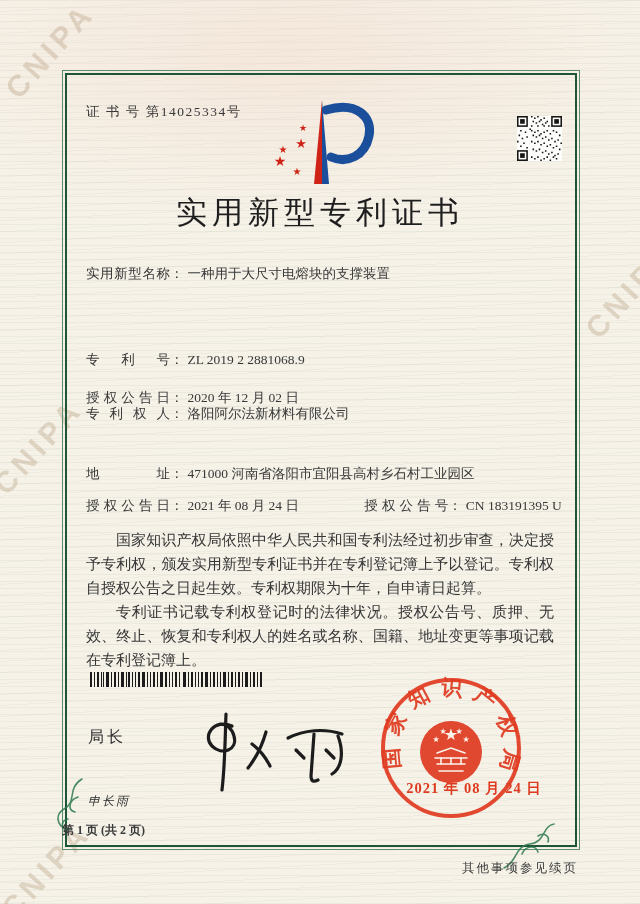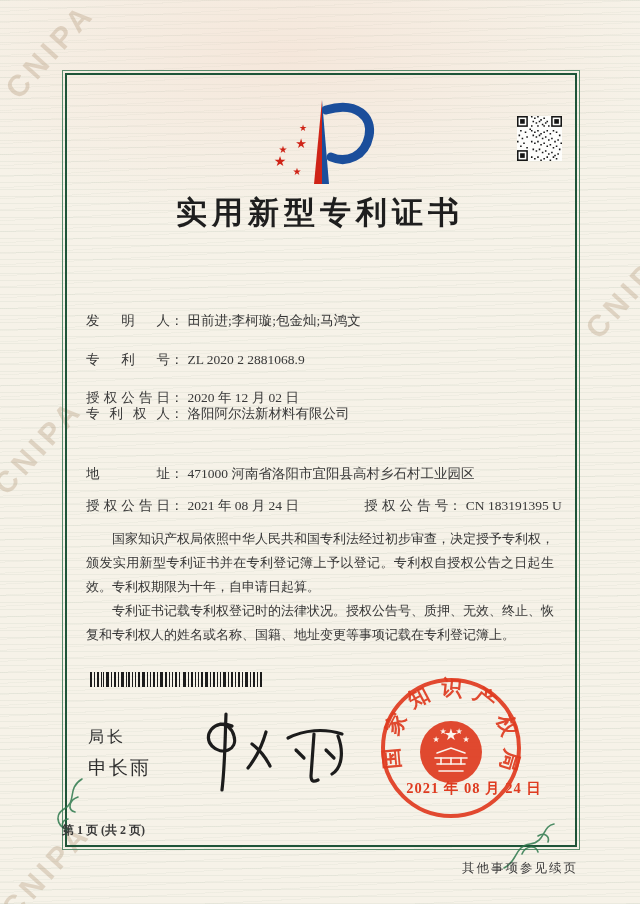--- a/index.html
+++ b/index.html
@@ -13,31 +13,31 @@
     font-family:"Liberation Serif","DejaVu Serif",serif;
     color:#333;
   }
   .frame{position:absolute; left:62px; top:70px; width:516px; height:778px; border:1px solid #5a8c6d;}
   .frame-inner{position:absolute; inset:2px; border:2px solid #1e5438;}
   .wm{position:absolute; font-family:"Liberation Sans","DejaVu Sans",sans-serif;
       font-weight:bold; font-size:30px; letter-spacing:5px;
       color:rgba(173,146,115,0.32); transform:rotate(-48deg); white-space:nowrap;}
   .cert-no{position:absolute; left:86px; top:103px; font-size:13.5px; letter-spacing:1.5px; color:#3a3a3a;}
   .title{position:absolute; left:62px; top:192px; width:516px; text-align:center;
-         font-size:31px; font-weight:bold; letter-spacing:5px; color:#1e1e1e;}
+         font-size:31px; font-weight:normal; letter-spacing:5px; color:#1e1e1e;}
   .row{position:absolute; left:86px; width:470px; font-size:13.5px; color:#383838; white-space:nowrap;}
   .lbl{display:inline-block; width:84px; text-align:justify; text-align-last:justify; vertical-align:baseline;}
   .colon{display:inline-block;}
   .val{margin-left:4px;}
   .grant2{margin-left:62px;}
-  .paras{position:absolute; left:86px; top:528px; width:468px; font-size:13px;
-         line-height:24px; text-align:justify; color:#363636;font-family:Liberation Mono, monospace;}
+  .paras{position:absolute; left:86px; top:528px; width:468px; font-size:15px;
+         line-height:24px; text-align:justify; color:#363636;}
   .paras p{margin:0; text-indent:2em;}
   .sig-title{position:absolute; left:88px; top:727px; font-size:16px; letter-spacing:3px; color:#2e2e2e;}
-  .sig-name{position:absolute; left:88px; top:755px; font-size:19px; letter-spacing:2px; color:#2e2e2e;}
+  .sig-name{position:absolute; left:88px; top:793px; font-size:12px; letter-spacing:2px; color:#2e2e2e;font-style:italic;}
   .seal-date{position:absolute; left:394px; top:779px; width:160px; text-align:center;
              font-size:14.5px; letter-spacing:1px; color:#df3b20; font-weight:bold;}
   .page-num{position:absolute; left:62px; top:822px; width:516px; text-align:left; font-size:12px; color:#3a3a3a;font-weight:bold;}
   .foot-note{position:absolute; left:62px; top:860px; width:516px; text-align:right; font-size:12.5px; color:#3a3a3a; letter-spacing:2px;}
   .abs{position:absolute;}
 </style>
 </head>
 <body>
 
 <div class="page">
@@ -59,20 +59,21 @@
     </g>
   </svg>
   <svg class="abs" style="left:498px; top:818px;" width="60" height="55" viewBox="0 0 60 55">
     <g fill="none" stroke="#2f7a4e" stroke-width="1.6" stroke-linecap="round" opacity="0.85">
       <path d="M6,50 C20,44 16,28 32,26 C48,24 44,8 56,6"></path>
       <path d="M24,36 c4,-9 14,-9 16,-2"></path>
       <path d="M40,18 c6,-4 12,0 10,6"></path>
     </g>
   </svg>
 
+  <div class="cert-no">证 书 号 第14025334号</div>
 
   <svg class="abs" style="left:517px; top:116px;" width="45" height="45" viewBox="0 0 29 29">
     <rect x="0" y="0" width="29" height="29" fill="#fdfdfb"></rect>
     <g fill="#161616">
       <rect x="0" y="0" width="7" height="7"></rect>
         <rect x="22" y="0" width="7" height="7"></rect>
         <rect x="0" y="22" width="7" height="7"></rect>
       <path d="M9 0h1v1H9zM11 1h1v1h-1zM13 0h1v1h-1zM15 2h1v1h-1zM17 1h1v1h-1zM19 3h1v1h-1zM10 3h1v1h-1zM12 4h1v1h-1zM14 3h1v1h-1zM16 5h1v1h-1zM18 4h1v1h-1zM9 6h1v1H9zM13 6h1v1h-1zM17 6h1v1h-1zM20 6h1v1h-1zM8 8h1v1H8zM2 9h1v1H2zM5 10h1v1H5zM1 12h1v1H1zM3 14h1v1H3zM6 13h1v1H6zM0 16h1v1H0zM4 17h1v1H4zM2 19h1v1H2zM6 20h1v1H6zM9 9h1v1H9zM11 10h1v1h-1zM13 9h1v1h-1zM15 11h1v1h-1zM17 10h1v1h-1zM19 9h1v1h-1zM21 11h1v1h-1zM23 9h1v1h-1zM25 10h1v1h-1zM27 12h1v1h-1zM10 12h1v1h-1zM12 13h1v1h-1zM14 12h1v1h-1zM16 14h1v1h-1zM18 13h1v1h-1zM20 15h1v1h-1zM22 14h1v1h-1zM24 16h1v1h-1zM26 15h1v1h-1zM28 17h1v1h-1zM9 16h1v1H9zM11 17h1v1h-1zM13 16h1v1h-1zM15 18h1v1h-1zM17 17h1v1h-1zM19 19h1v1h-1zM21 18h1v1h-1zM23 20h1v1h-1zM25 19h1v1h-1zM27 21h1v1h-1zM10 21h1v1h-1zM12 22h1v1h-1zM14 21h1v1h-1zM16 23h1v1h-1zM18 22h1v1h-1zM20 24h1v1h-1zM22 23h1v1h-1zM24 25h1v1h-1zM26 24h1v1h-1zM9 26h1v1H9zM11 27h1v1h-1zM13 26h1v1h-1zM15 28h1v1h-1zM17 27h1v1h-1zM19 26h1v1h-1zM21 28h1v1h-1zM23 26h1v1h-1zM25 27h1v1h-1z"></path>
     </g>
     <g fill="#fdfdfb">
@@ -95,25 +96,25 @@
       <text x="47" y="35" font-size="9">★</text>
       <text x="45" y="52" font-size="13">★</text>
       <text x="27" y="57" font-size="10">★</text>
       <text x="24" y="70" font-size="14">★</text>
       <text x="41" y="79" font-size="10">★</text>
     </g>
   </svg>
 
   <div class="title">实用新型专利证书</div>
 
-  <div class="row" style="top:312px;">
-    <span class="lbl">发明人</span><span class="colon">：</span><span class="val">田前进;李柯璇;包金灿;马鸿文</span>
+  <div class="row" style="top:265px;">
+    <span class="lbl">实用新型名称</span><span class="colon">：</span><span class="val">一种用于大尺寸电熔块的支撑装置</span>
   </div>
   <div class="row" style="top:351px;">
-    <span class="lbl">专利号</span><span class="colon">：</span><span class="val">ZL 2020 2 2881068.9</span>
+    <span class="lbl">专利号</span><span class="colon">：</span><span class="val">ZL 2019 2 2881068.9</span>
   </div>
   <div class="row" style="top:389px;">
     <span class="lbl">授权公告日</span><span class="colon">：</span><span class="val">2020 年 12 月 02 日</span>
   </div>
   <div class="row" style="top:405px;">
     <span class="lbl">专利权人</span><span class="colon">：</span><span class="val">洛阳阿尔法新材料有限公司</span>
   </div>
   <div class="row" style="top:465px;">
     <span class="lbl">地址</span><span class="colon">：</span><span class="val">471000 河南省洛阳市宜阳县高村乡石村工业园区</span>
   </div>

